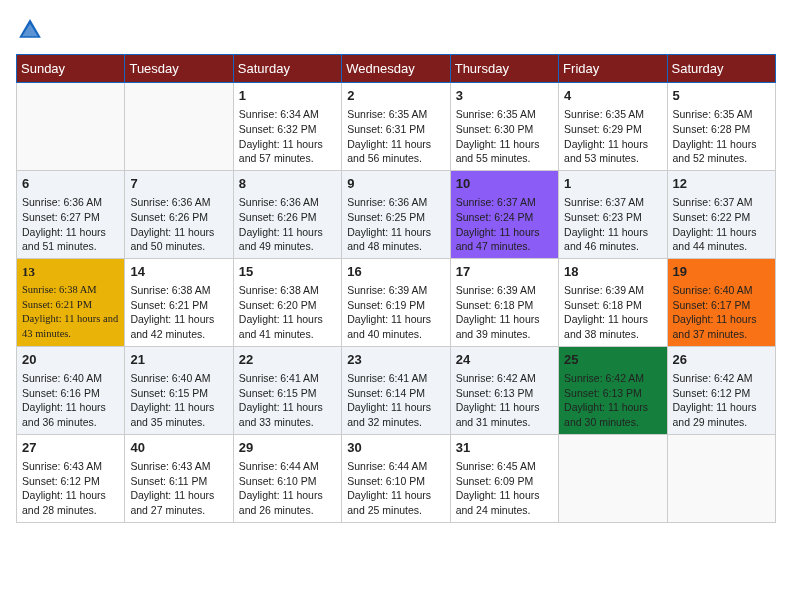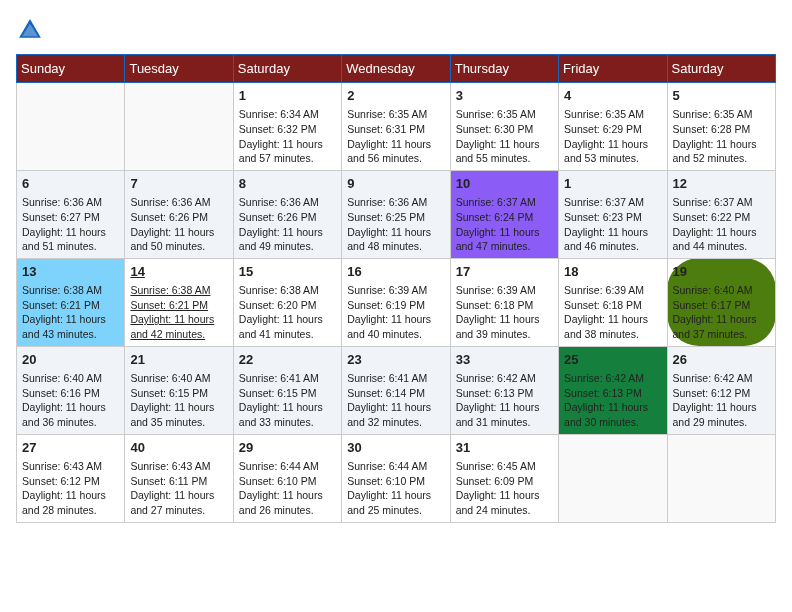--- a/index.html
+++ b/index.html
@@ -191,27 +191,27 @@
 Daylight: 11 hours and 46 minutes.</div>
         </td>
         <td style="background: rgb(240, 244, 248);">
           <span class="day-num">12</span>
           <div class="day-info" style="white-space: pre-line;">Sunrise: 6:37 AM
 Sunset: 6:22 PM
 Daylight: 11 hours and 44 minutes.</div>
         </td>
       </tr>
       <tr>
-        <td style="background: #7dd3fc;">
+        <td style="background: #eab308; font-family: Liberation Serif, serif;">
           <span class="day-num">13</span>
           <div class="day-info" style="white-space: pre-line;">Sunrise: 6:38 AM
 Sunset: 6:21 PM
 Daylight: 11 hours and 43 minutes.</div>
         </td>
-        <td style="background: rgb(255, 255, 255); text-decoration: underline;">
+        <td style="background: rgb(255, 255, 255);">
           <span class="day-num">14</span>
           <div class="day-info" style="white-space: pre-line;">Sunrise: 6:38 AM
 Sunset: 6:21 PM
 Daylight: 11 hours and 42 minutes.</div>
         </td>
         <td style="background: rgb(255, 255, 255);">
           <span class="day-num">15</span>
           <div class="day-info" style="white-space: pre-line;">Sunrise: 6:38 AM
 Sunset: 6:20 PM
 Daylight: 11 hours and 41 minutes.</div>
@@ -227,21 +227,21 @@
           <div class="day-info" style="white-space: pre-line;">Sunrise: 6:39 AM
 Sunset: 6:18 PM
 Daylight: 11 hours and 39 minutes.</div>
         </td>
         <td style="background: rgb(255, 255, 255);">
           <span class="day-num">18</span>
           <div class="day-info" style="white-space: pre-line;">Sunrise: 6:39 AM
 Sunset: 6:18 PM
 Daylight: 11 hours and 38 minutes.</div>
         </td>
-        <td style="background: #4d7c0f; border-radius: 32px;">
+        <td style="background: #f97316;">
           <span class="day-num">19</span>
           <div class="day-info" style="white-space: pre-line;">Sunrise: 6:40 AM
 Sunset: 6:17 PM
 Daylight: 11 hours and 37 minutes.</div>
         </td>
       </tr>
       <tr>
         <td style="background: rgb(240, 244, 248);">
           <span class="day-num">20</span>
           <div class="day-info" style="white-space: pre-line;">Sunrise: 6:40 AM
@@ -260,21 +260,21 @@
 Sunset: 6:15 PM
 Daylight: 11 hours and 33 minutes.</div>
         </td>
         <td style="background: rgb(240, 244, 248);">
           <span class="day-num">23</span>
           <div class="day-info" style="white-space: pre-line;">Sunrise: 6:41 AM
 Sunset: 6:14 PM
 Daylight: 11 hours and 32 minutes.</div>
         </td>
         <td style="background: rgb(240, 244, 248);">
-          <span class="day-num">33</span>
+          <span class="day-num">24</span>
           <div class="day-info" style="white-space: pre-line;">Sunrise: 6:42 AM
 Sunset: 6:13 PM
 Daylight: 11 hours and 31 minutes.</div>
         </td>
         <td style="background: #15803d;">
           <span class="day-num">25</span>
           <div class="day-info" style="white-space: pre-line;">Sunrise: 6:42 AM
 Sunset: 6:13 PM
 Daylight: 11 hours and 30 minutes.</div>
         </td>

